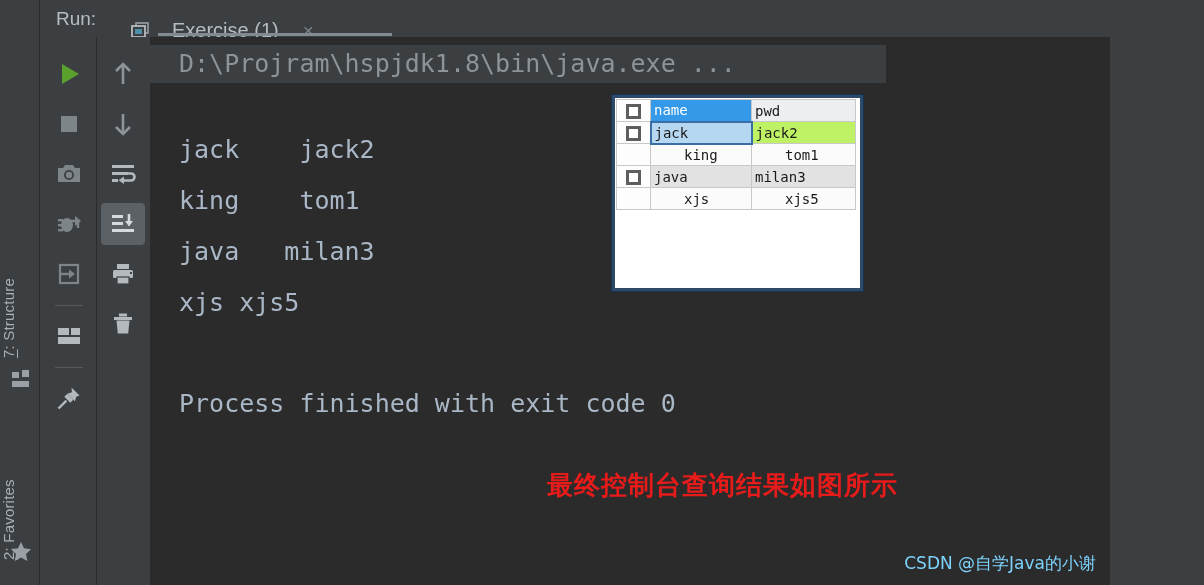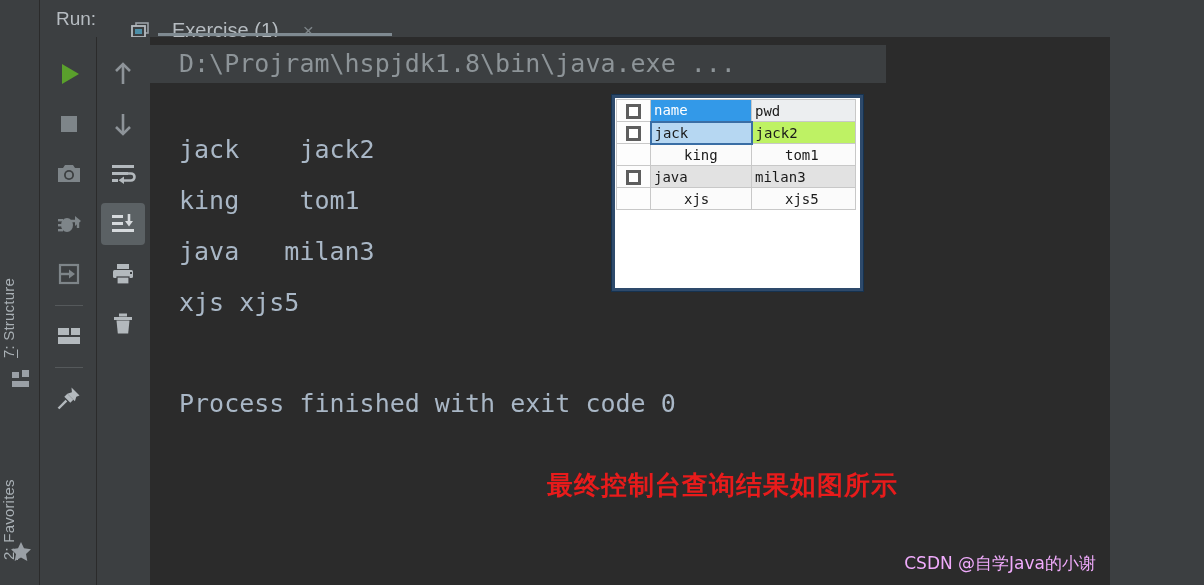--- a/index.html
+++ b/index.html
@@ -124,21 +124,21 @@
   .redtext {
     position: absolute; left: 397px; top: 431px;
     color: #e81b1b;
     font-size: 26px;
     font-weight: bold;
     letter-spacing: 1px;
     font-family: "DejaVu Sans", sans-serif;
   }
   .watermark {
     position: absolute; right: 14px; bottom: 10px;
-    color: #f0abfc;
+    color: #7dd3fc;
     font-size: 17px;
     font-family: "DejaVu Sans", sans-serif;
   }
 
   
   .tableframe {
     position: absolute;
     left: 612px; top: 95px;
     width: 251px; height: 196px;
     background: #ffffff;

